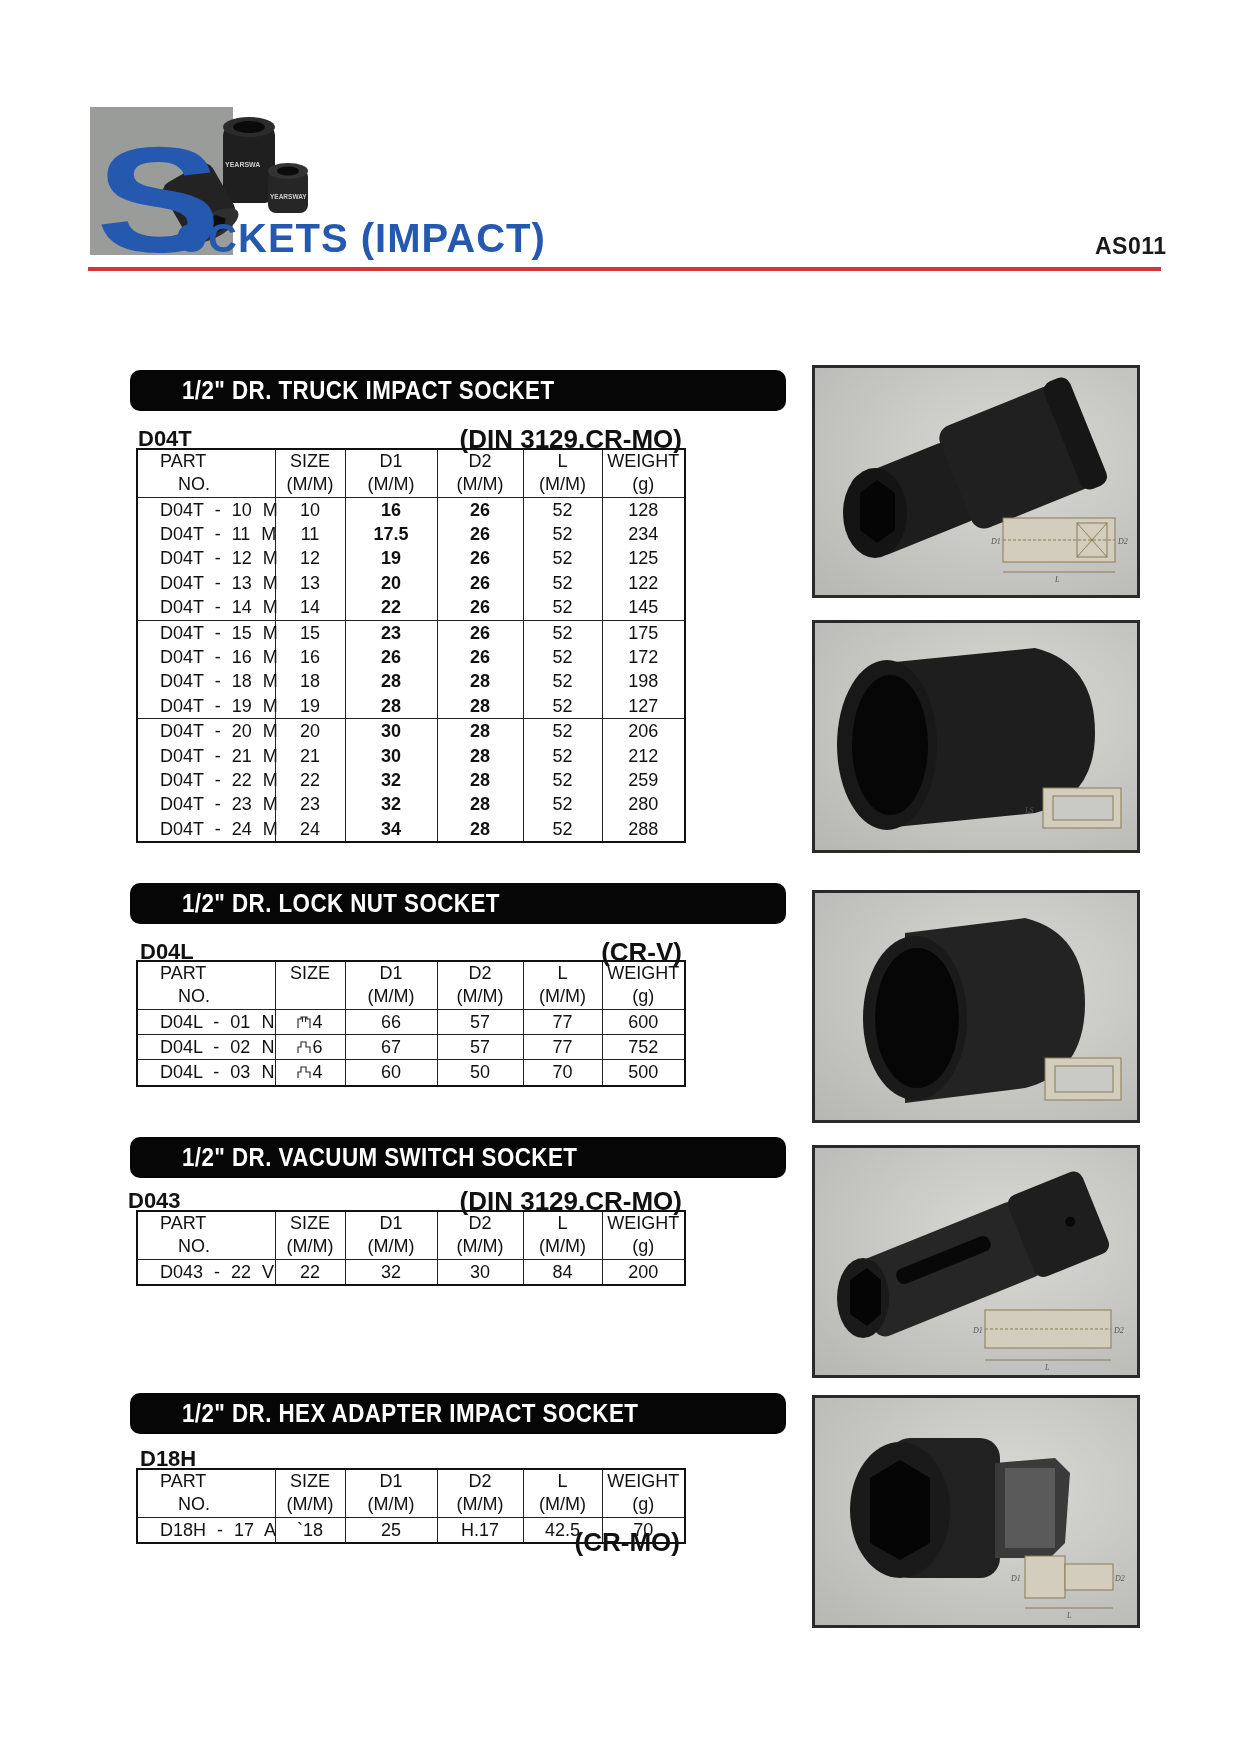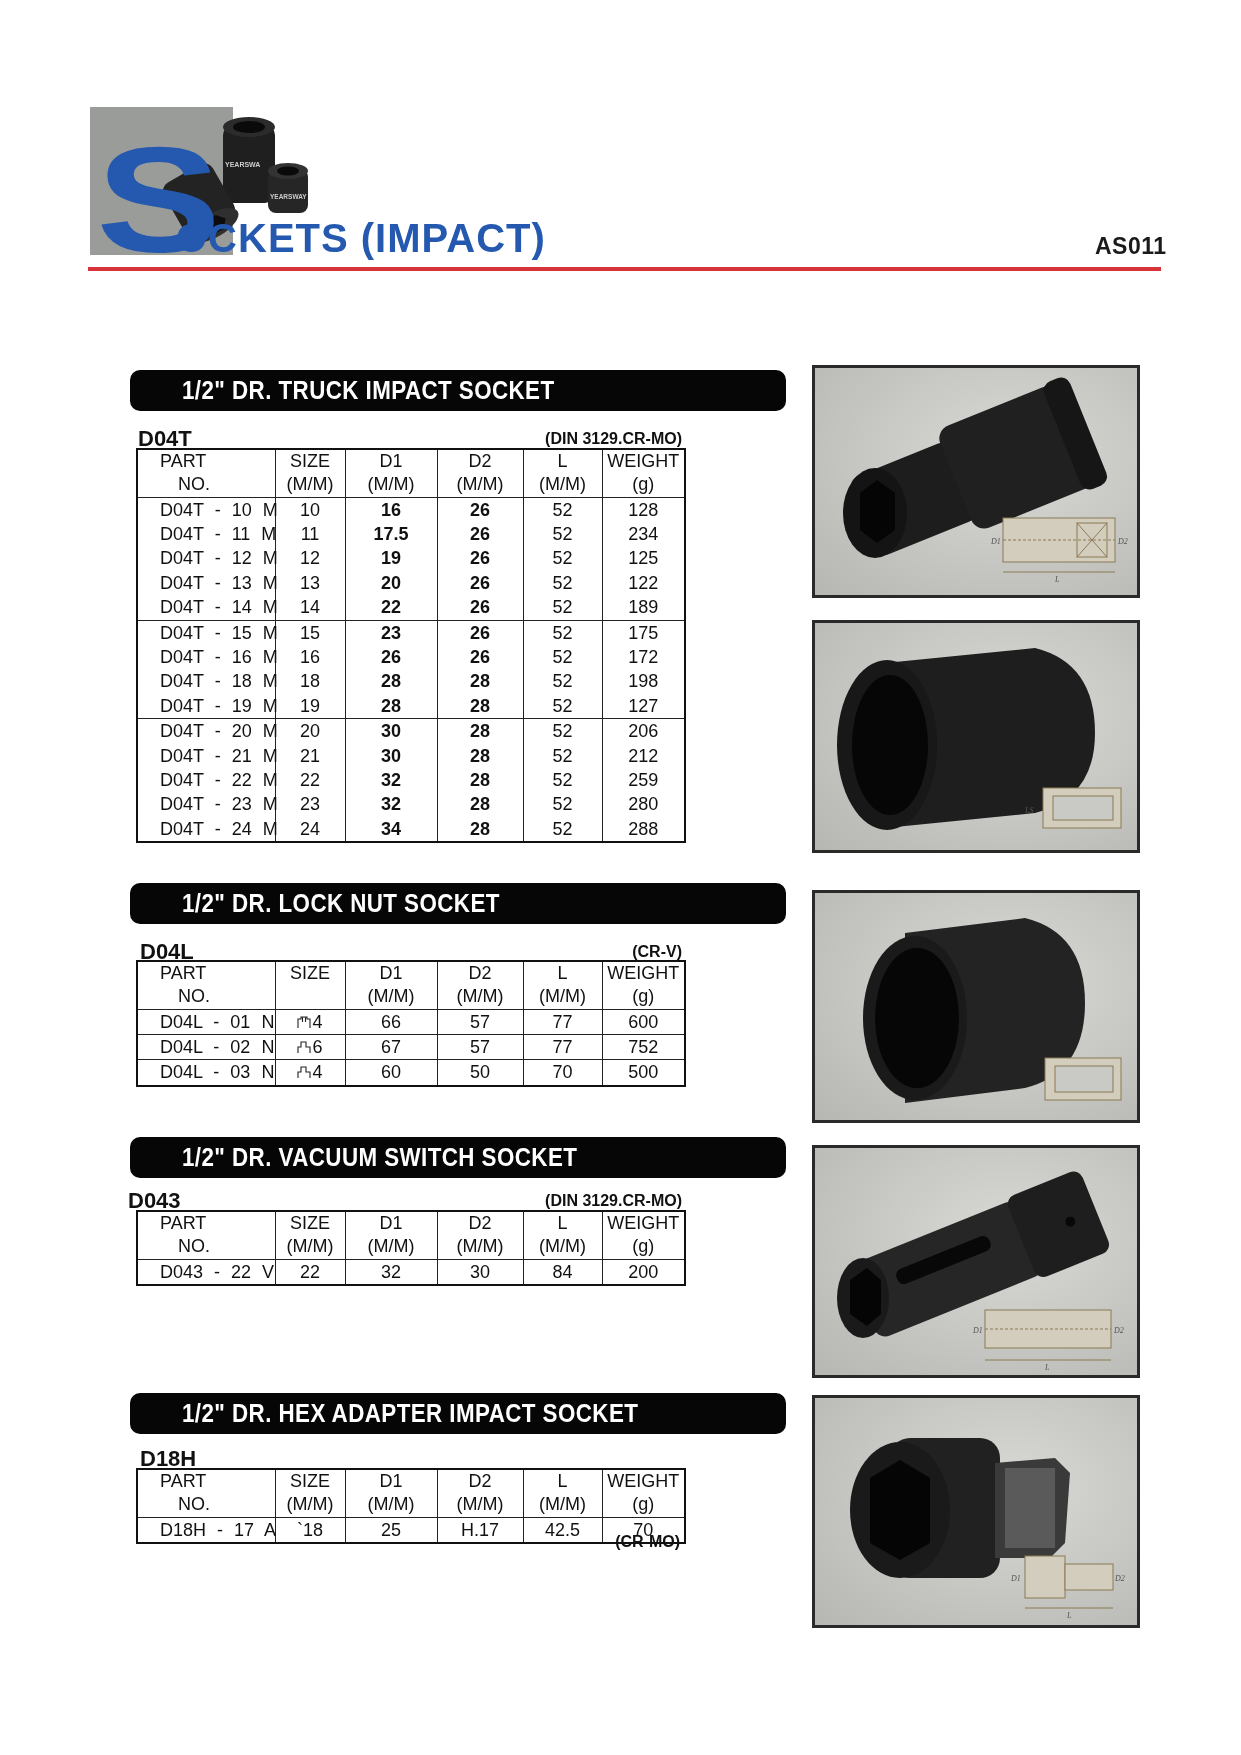--- a/index.html
+++ b/index.html
@@ -12,21 +12,21 @@
   .hdr-sockets { position: absolute; left: 90px; top: 107px; width: 230px; height: 150px; }
   .hdr-title { position: absolute; left: 176px; top: 218px; font-weight: 900; font-size: 40px; line-height: 40px; color: #2559b0; letter-spacing: 1px; }
   .hdr-code { position: absolute; left: 1095px; top: 233px; font-weight: 900; font-size: 23px; color: #1a1a1a; letter-spacing: 0.5px; }
   .hdr-rule { position: absolute; left: 88px; top: 267px; width: 1073px; height: 4px; background: #d8323a; }
 
   
   .banner { position: absolute; left: 130px; width: 656px; height: 41px; background: #060606; border-radius: 10px; color: #fff; font-weight: 700; font-size: 26px; line-height: 41px; padding-left: 52px; letter-spacing: 0.5px; transform-origin: left; }
   .banner span { display: inline-block; transform: scaleX(0.86); transform-origin: left; white-space: nowrap; }
 
   .model { position: absolute; font-weight: 900; font-size: 22px; line-height: 22px; color: #111; }
-  .spec  { position: absolute; font-weight: 900; font-size: 16px; line-height: 22px; color: #111; text-align: right; }
+  .spec  { position: absolute; font-weight: 900; font-size: 26px; line-height: 22px; color: #111; text-align: right; }
 
   
   table.spec-table { position: absolute; left: 116px; width: 548px; border-collapse: collapse; border: 2.5px solid #111; table-layout: fixed; font-size: 18px; margin-left: 20px; }
   table.spec-table th, table.spec-table td { border-left: 1.5px solid #222; text-align: center; font-weight: 400; height: 24.4px; padding: 0; line-height: 24.4px; }
   table.spec-table th { line-height: 22px; height: 48px; vertical-align: middle; border-bottom: 1.5px solid #222; font-weight: 400; }
   table.spec-table th .l1, table.spec-table th .l2 { display: block; line-height: 23px; }
   table.spec-table td.part { text-align: left; padding-left: 22px; word-spacing: 6px; white-space: nowrap; }
   table.spec-table th.part { text-align: left; padding-left: 22px; }
   table.spec-table th.part .l2 { padding-left: 18px; }
   table.spec-table td.bold { font-weight: 700; }
@@ -139,21 +139,21 @@
         <td class="bold">26</td>
         <td>52</td>
         <td>122</td>
       </tr>
     <tr class="group-end">
         <td class="part" style="border-left:none">D04T - 14 M</td>
         <td>14</td>
         <td class="bold">22</td>
         <td class="bold">26</td>
         <td>52</td>
-        <td>189</td>
+        <td>145</td>
       </tr>
     <tr>
         <td class="part" style="border-left:none">D04T - 15 M</td>
         <td>15</td>
         <td class="bold">23</td>
         <td class="bold">26</td>
         <td>52</td>
         <td>175</td>
       </tr>
     <tr>

